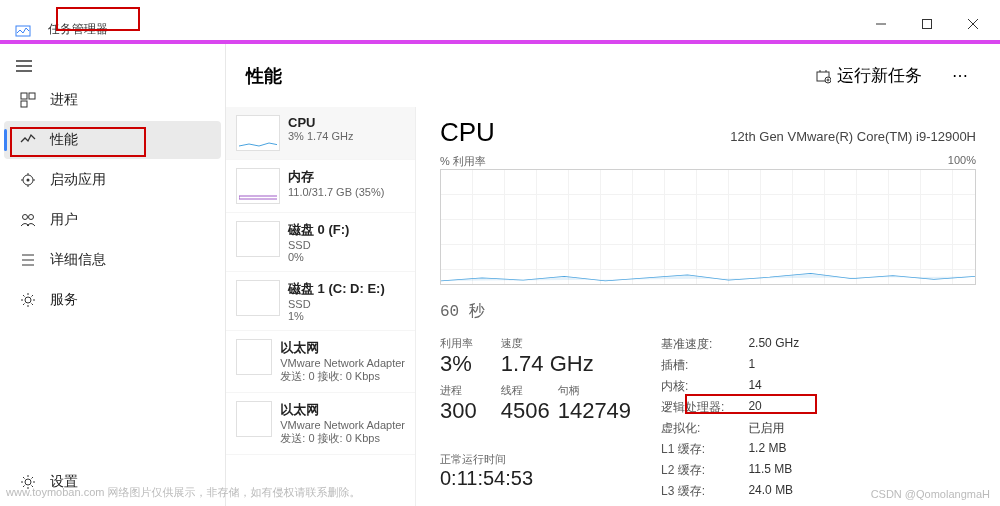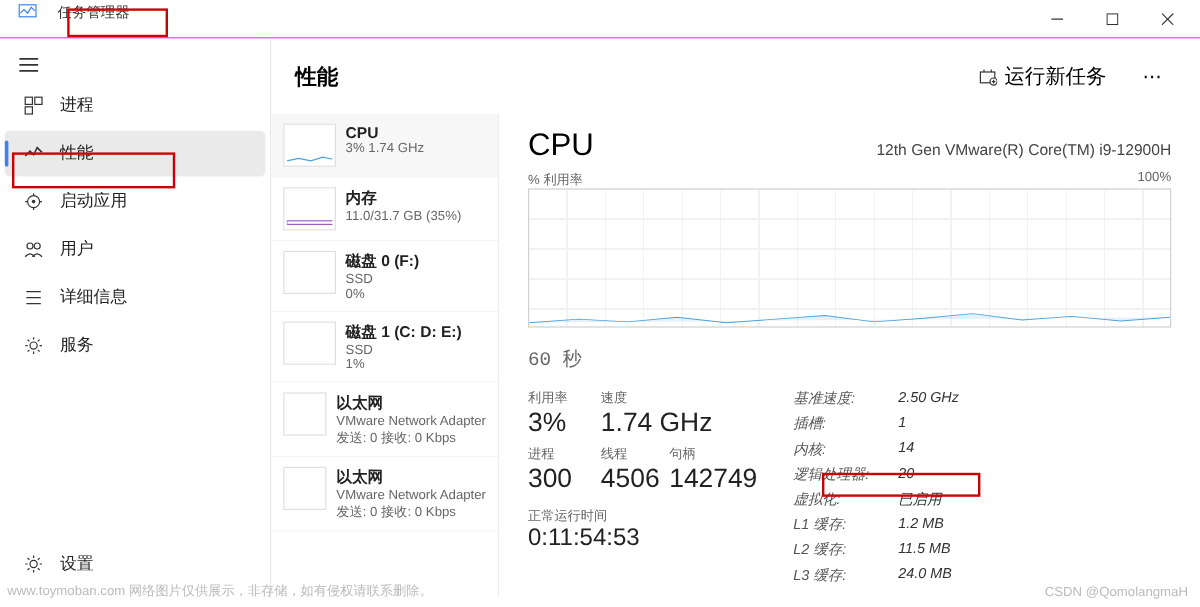--- a/index.html
+++ b/index.html
@@ -1,18 +1,18 @@
 <!DOCTYPE html>
 <html><head>
   <meta charset="utf-8">
   <style>
     * { margin: 0; padding: 0; box-sizing: border-box; font-family: "Segoe UI", "Microsoft YaHei", sans-serif; }
     body { width: 1000px; height: 506px; background: #fff; position: relative; overflow: hidden; }
     
-    .titlebar { height: 32px; display: flex; align-items: flex-start; padding: 0 4px; border-bottom: 1px solid #d946ef; }
+    .titlebar { height: 44px; display: flex; align-items: flex-end; padding: 0 4px; border-bottom: 4px solid #d946ef; }
     .titlebar .app-icon { width: 18px; height: 18px; margin: 0 10px; display: flex; align-items: center; justify-content: center; }
     .titlebar .title { font-size: 12px; color: #333; padding: 2px 6px; }
     .titlebar .spacer { flex: 1; }
     .win-btn { width: 46px; height: 32px; display: flex; align-items: center; justify-content: center; cursor: pointer; }
     
     .main-layout { display: flex; height: calc(100% - 40px); }
     
     .sidebar { width: 225px; display: flex; flex-direction: column; padding: 8px 0; }
     .hamburger { padding: 8px 16px; cursor: pointer; }
     .nav-item { display: flex; align-items: center; gap: 14px; padding: 10px 16px; cursor: pointer; font-size: 14px; color: #222; border-radius: 4px; margin: 1px 4px; }
@@ -42,24 +42,24 @@
     .detail-head .model { font-size: 13px; color: #444; }
     .graph-labels { display:flex; justify-content:space-between; font-size:11px; color:#666; }
     .graph { height: 150px; border: 1px solid #d0d0d0; position: relative; background: repeating-linear-gradient(to right, transparent, transparent 31px, #f2f2f2 31px, #f2f2f2 32px), repeating-linear-gradient(to bottom, transparent, transparent 24px, #f2f2f2 24px, #f2f2f2 25px); }
     .graph svg { position:absolute; bottom:0; left:0; width:100%; height:100%; }
     .x60 { font-size:16px; color:#666; margin-top:16px;font-family:Liberation Mono, monospace; }
     
     .stats { display: flex; gap: 30px; margin-top: 14px; }
     .big-stats { display: grid; grid-template-columns: auto auto; column-gap: 24px; row-gap: 6px; }
     .big-stats .lbl { font-size: 11px; color: #666; }
     .big-stats .val { font-size: 22px; color: #222; }
-    .up-label { font-size:11px; color:#666; margin-top:10px; }
+    .up-label { font-size:11px; color:#666; margin-top:28px; }
     .up-val { font-size:20px; color:#222; }
     
-    .small-stats { display: grid; grid-template-columns: auto auto; column-gap: 24px; row-gap: 4px; font-size: 12px; font-style: italic; }
+    .small-stats { display: grid; grid-template-columns: auto auto; column-gap: 24px; row-gap: 4px; font-size: 12px; }
     .small-stats .l { color: #555; }
     .small-stats .v { color: #333; }
     .annot-title { position:absolute; top:7px; left:56px; width:84px; height:24px; border:2px solid #c00; pointer-events:none; }
     .annot-nav { position:absolute; top:127px; left:10px; width:136px; height:30px; border:2px solid #c00; pointer-events:none; }
     .annot-virt { position:absolute; top:394px; left:685px; width:132px; height:20px; border:2px solid #c00; pointer-events:none; }
     
     .watermark-l { position:absolute; bottom:6px; left:6px; font-size:11px; color:#bbb; }
     .watermark-r { position:absolute; bottom:6px; right:10px; font-size:11px; color:#bbb; }
 
     svg { display: block; }

